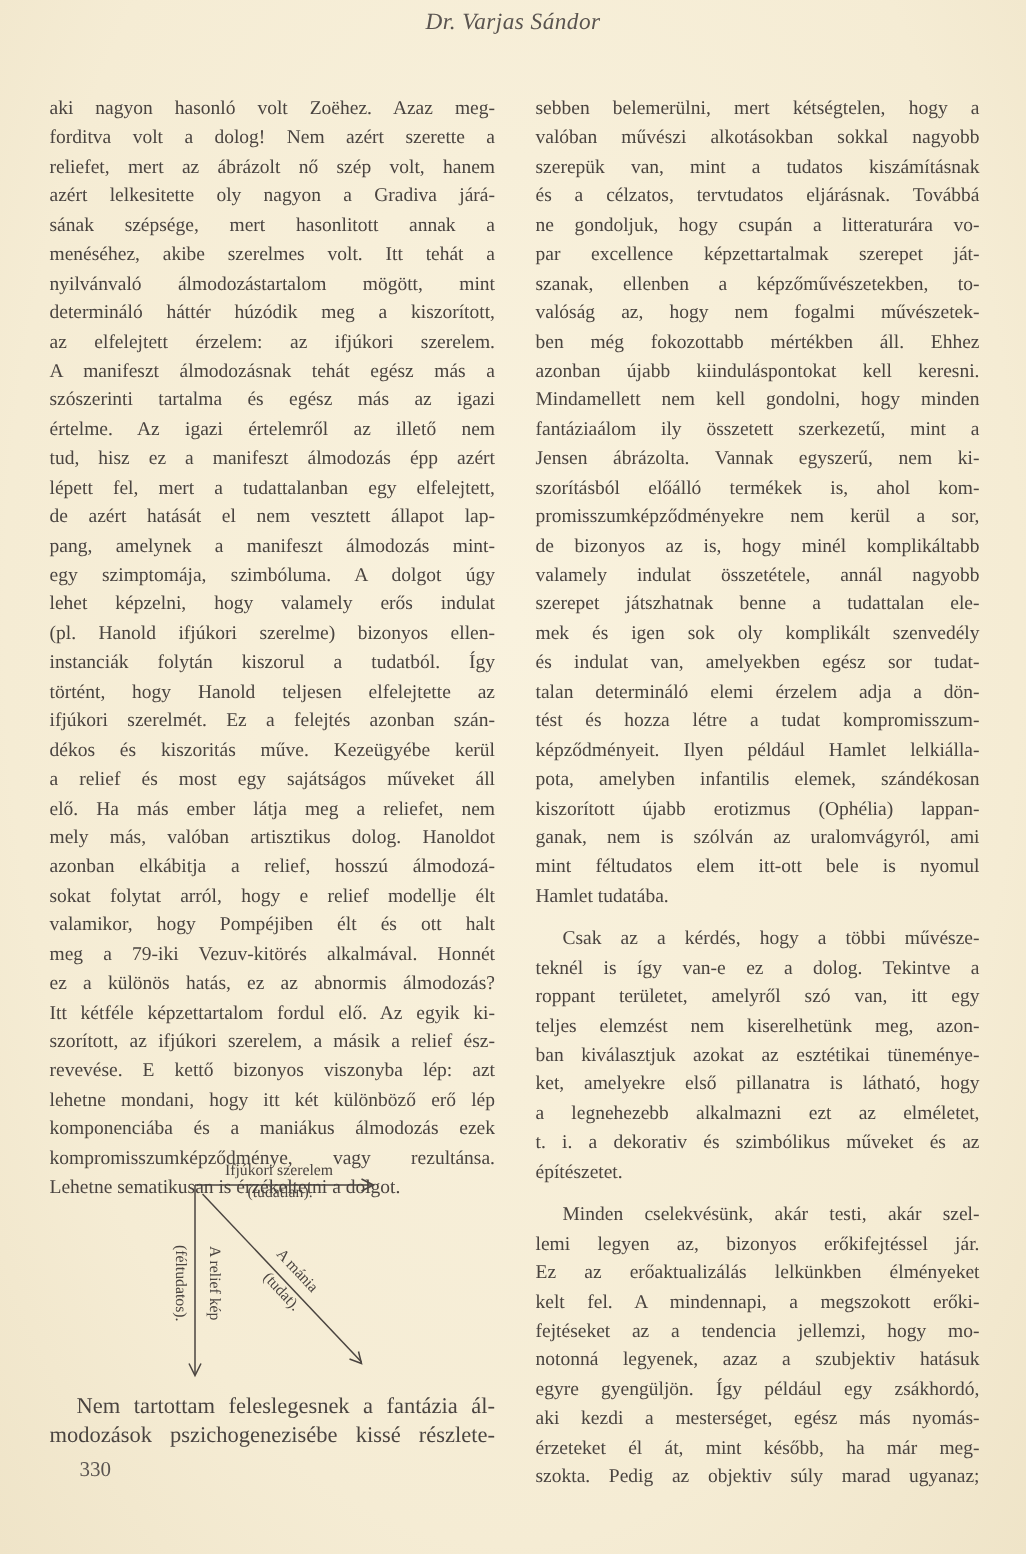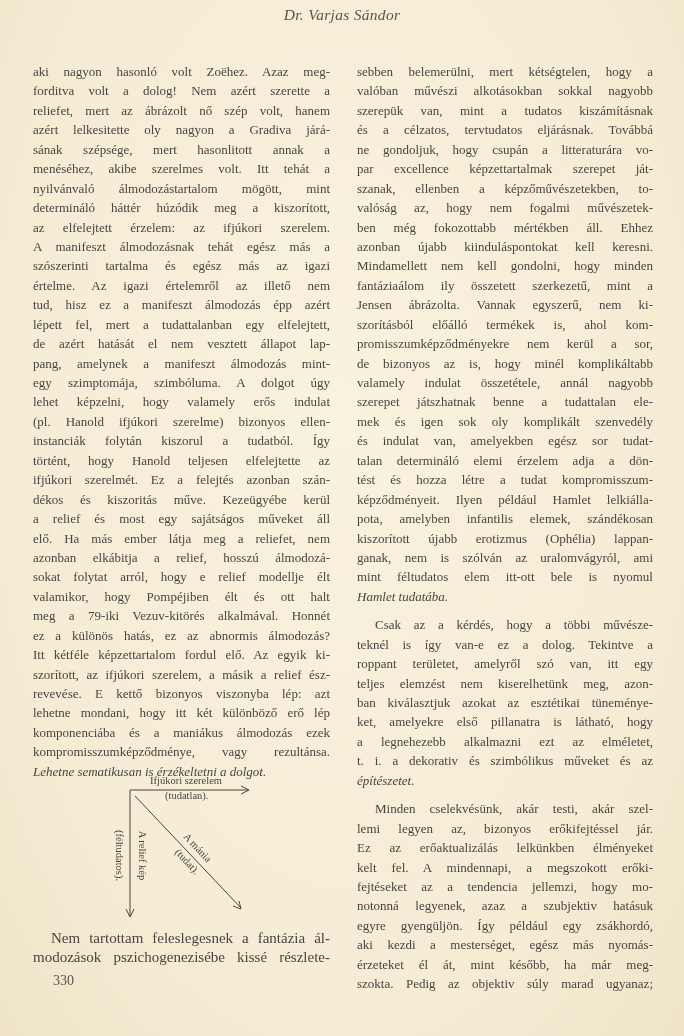--- a/index.html
+++ b/index.html
@@ -22,21 +22,21 @@
     position:absolute; top:62px;
     font-size:13px; line-height:19.45px;
     text-align:justify;
   }
   .col-left { left:33px; width:297px; }
   .col-right { left:357px; width:296px; }
   .line {
     display:block; height:19.45px; white-space:nowrap;
     text-align:justify; text-align-last:justify;
   }
-  .line.last { text-align-last:left;font-style:italic; }
+  .line.last { text-align-last:left; }
   .line.indent { padding-left:18px; }
   .gap { height:9px; }
   .diagram {
     position:absolute; left:100px; top:770px; width:200px; height:160px;
   }
   .diagram svg { position:absolute; left:0; top:0; }
   .dlabel {
     position:absolute; font-size:10.5px; color:#4a4440; white-space:nowrap;
   }
   .lower-left {
@@ -73,20 +73,21 @@
       <span class="line">pang, amelynek a manifeszt álmodozás mint-</span>
       <span class="line">egy szimptomája, szimbóluma. A dolgot úgy</span>
       <span class="line">lehet képzelni, hogy valamely erős indulat</span>
       <span class="line">(pl. Hanold ifjúkori szerelme) bizonyos ellen-</span>
       <span class="line">instanciák folytán kiszorul a tudatból. Így</span>
       <span class="line">történt, hogy Hanold teljesen elfelejtette az</span>
       <span class="line">ifjúkori szerelmét. Ez a felejtés azonban szán-</span>
       <span class="line">dékos és kiszoritás műve. Kezeügyébe kerül</span>
       <span class="line">a relief és most egy sajátságos műveket áll</span>
       <span class="line">elő. Ha más ember látja meg a reliefet, nem</span>
+      <span class="line">mely más, valóban artisztikus dolog. Hanoldot</span>
       <span class="line">azonban elkábitja a relief, hosszú álmodozá-</span>
       <span class="line">sokat folytat arról, hogy e relief modellje élt</span>
       <span class="line">valamikor, hogy Pompéjiben élt és ott halt</span>
       <span class="line">meg a 79-iki Vezuv-kitörés alkalmával. Honnét</span>
       <span class="line">ez a különös hatás, ez az abnormis álmodozás?</span>
       <span class="line">Itt kétféle képzettartalom fordul elő. Az egyik ki-</span>
       <span class="line">szorított, az ifjúkori szerelem, a másik a relief ész-</span>
       <span class="line">revevése. E kettő bizonyos viszonyba lép: azt</span>
       <span class="line">lehetne mondani, hogy itt két különböző erő lép</span>
       <span class="line">komponenciába és a maniákus álmodozás ezek</span>

